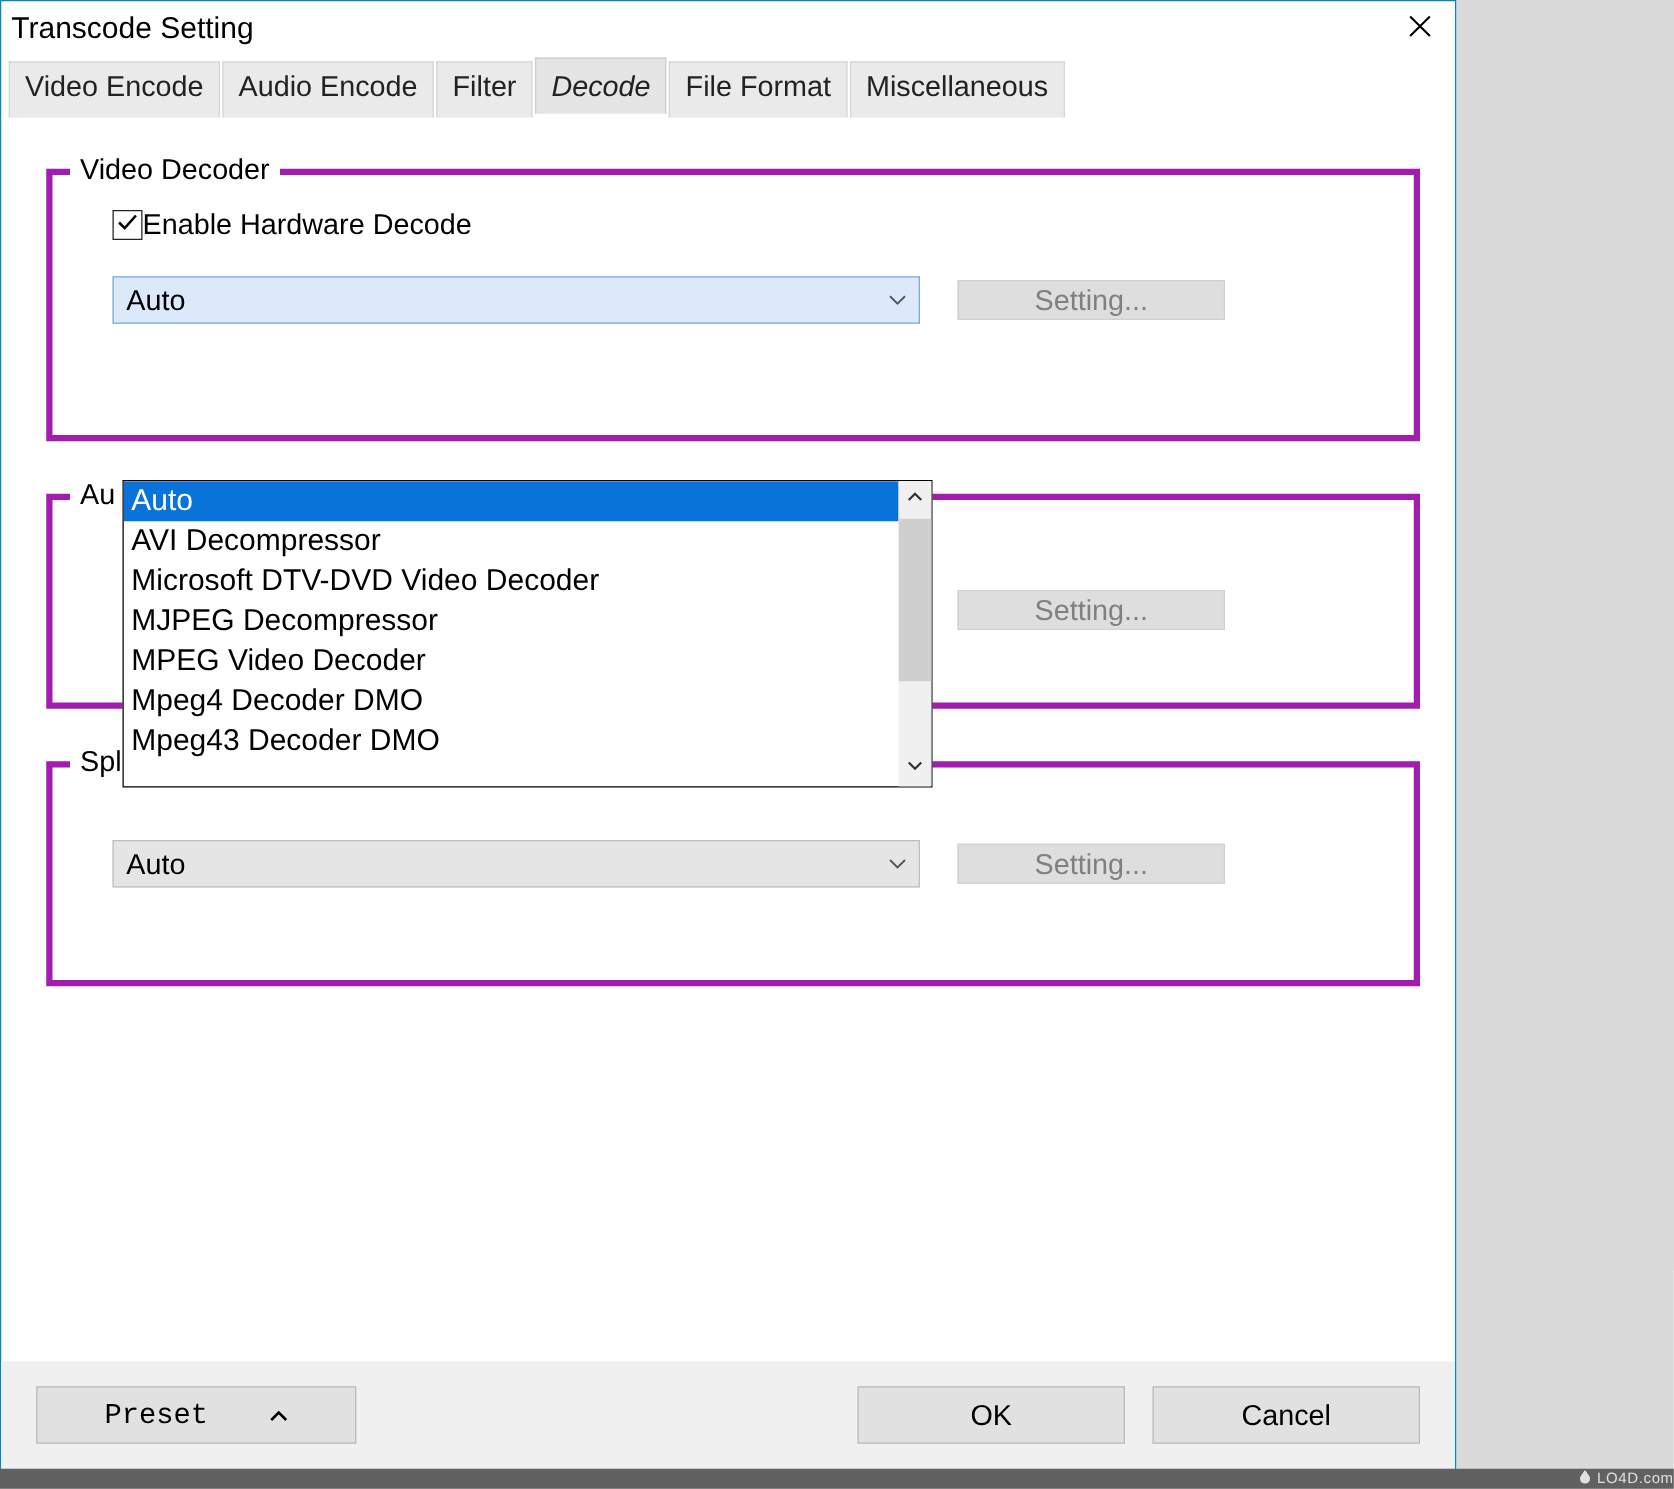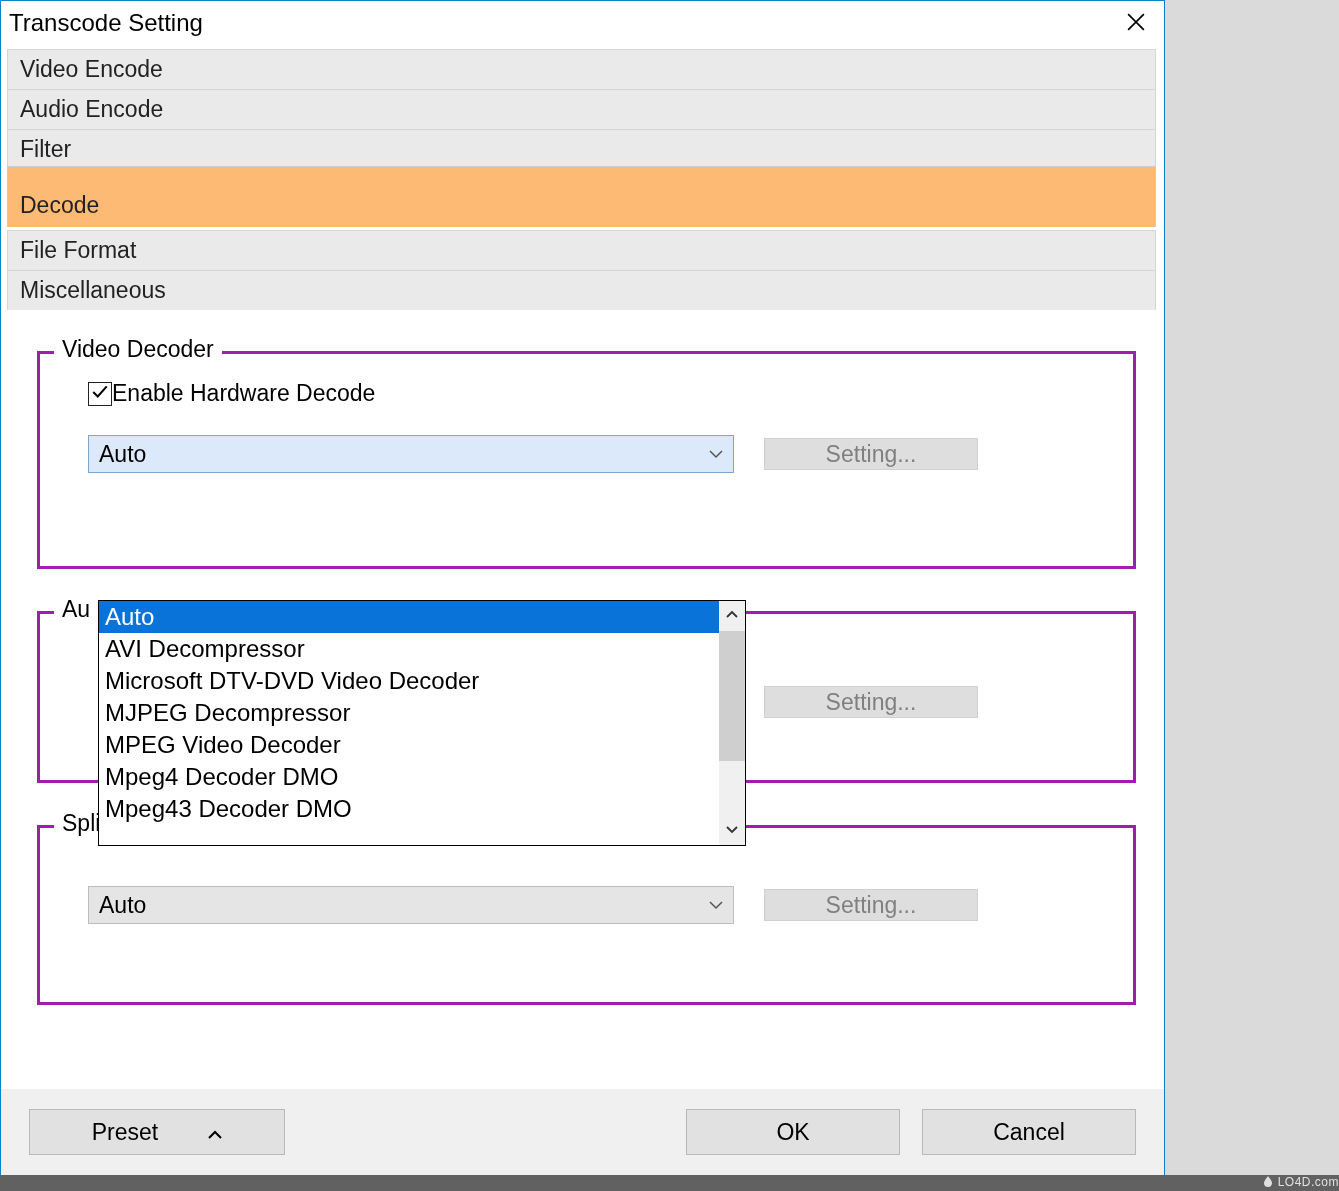--- a/index.html
+++ b/index.html
@@ -31,47 +31,47 @@
   .close-x {
     width: 40px; height: 40px;
     display: flex; align-items: center; justify-content: center;
     cursor: pointer;
   }
   .close-x svg { width: 18px; height: 18px; }
   .tabbar {
     display: flex;
     padding: 4px 6px 0 6px;
     border-bottom: 1px solid #fff;
-    flex-direction: column;
   }
   .tab {
     background: #eaeaea;
     border: 1px solid #d6d6d6;
     border-bottom: none;
     padding: 6px 12px;
     font-size: 23px;
     color: #222;
     margin-right: 2px;
     cursor: pointer;
   }
   .tab.active {
-    background: #fdba74;
+    background: #e5e5e5;
     border-color: #ccc;
     position: relative;
     top: -3px;
-    padding-top: 25px;
+    padding-top: 9px;
     padding-bottom: 8px;
+    font-style: italic;
   }
   .content {
     position: relative;
     padding: 40px 28px 0 36px;
     height: 1000px;
   }
   .groupbox {
-    border: 3px solid #a21caf;
+    border: 5px solid #a21caf;
     margin-bottom: 42px;
     padding: 26px 30px 40px 48px;
     position: relative;
   }
   .group-legend {
     position: absolute;
     top: -18px;
     left: 14px;
     background: #fff;
     padding: 0 8px;
@@ -190,21 +190,21 @@
   }
   .btn2 {
     height: 46px;
     background: #e1e1e1;
     border: 1px solid #b9b9b9;
     font-size: 23px;
     color: #000;
     display: flex; align-items: center; justify-content: center;
     cursor: pointer;
   }
-  .preset-btn { width: 256px; display: flex; gap: 50px; }
+  .preset-btn { width: 256px; display: flex; gap: 50px; font-family: Liberation Mono, monospace; }
   .spacer { flex: 1; }
   .ok-btn, .cancel-btn { width: 214px; margin-left: 22px; }
   .footer {
     position: absolute;
     left: 0; bottom: 0;
     width: 1339px;
     height: 16px;
     background: #616161;
     color: #e0e0e0;
     font-size: 12px;

